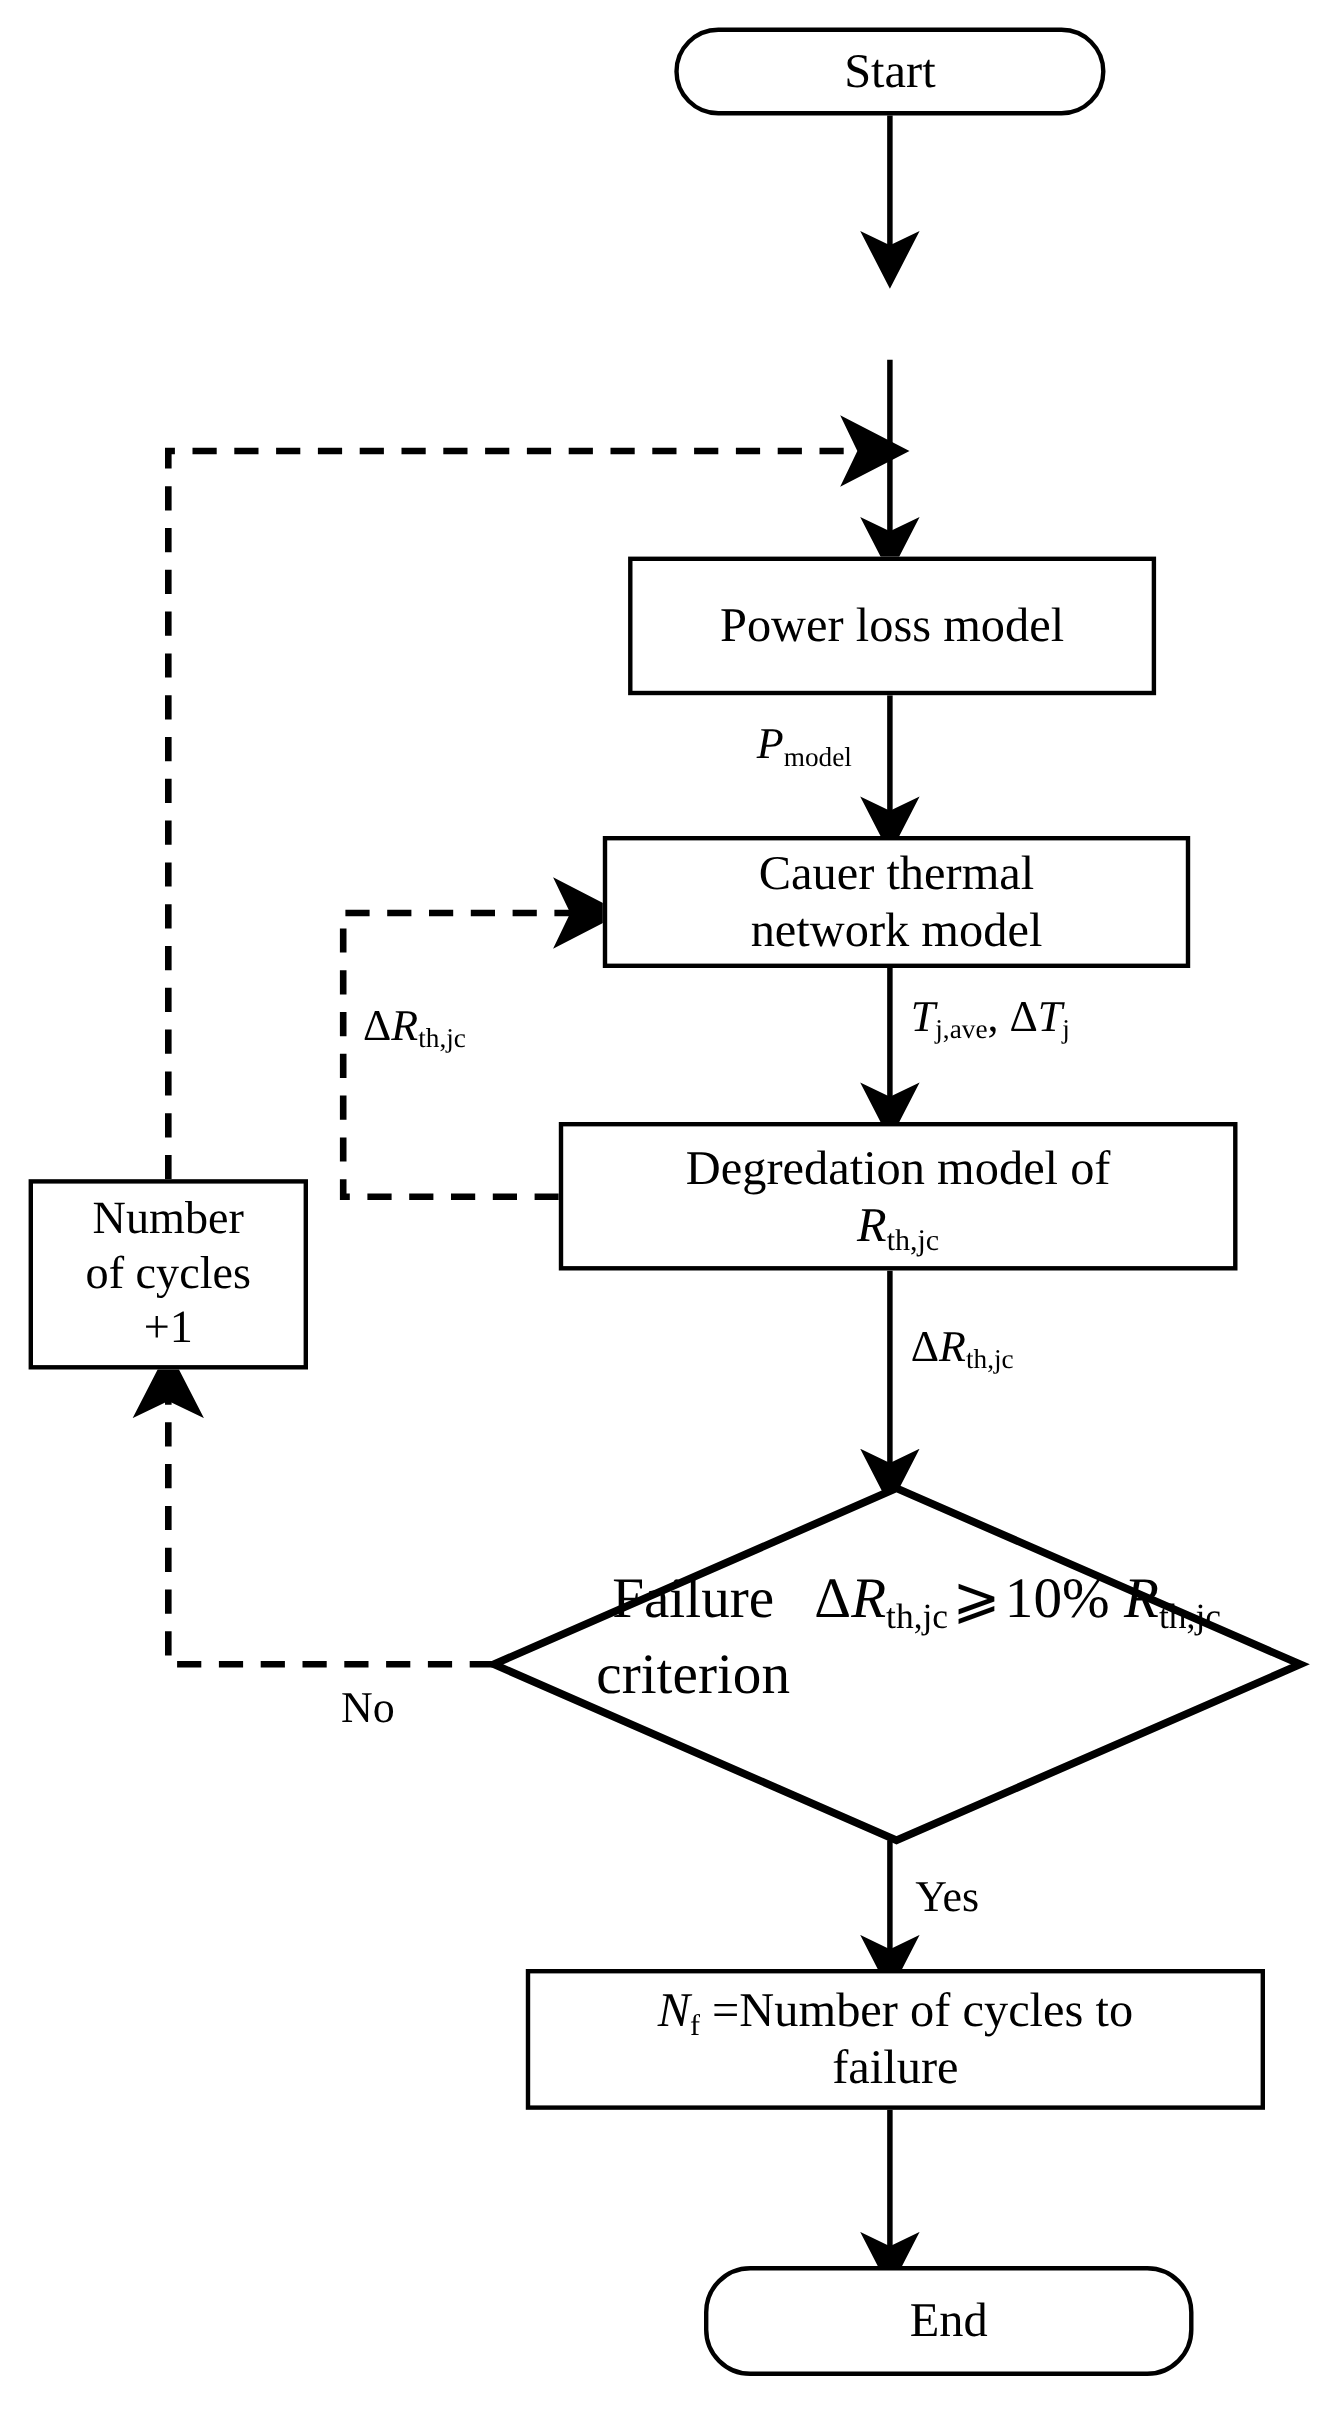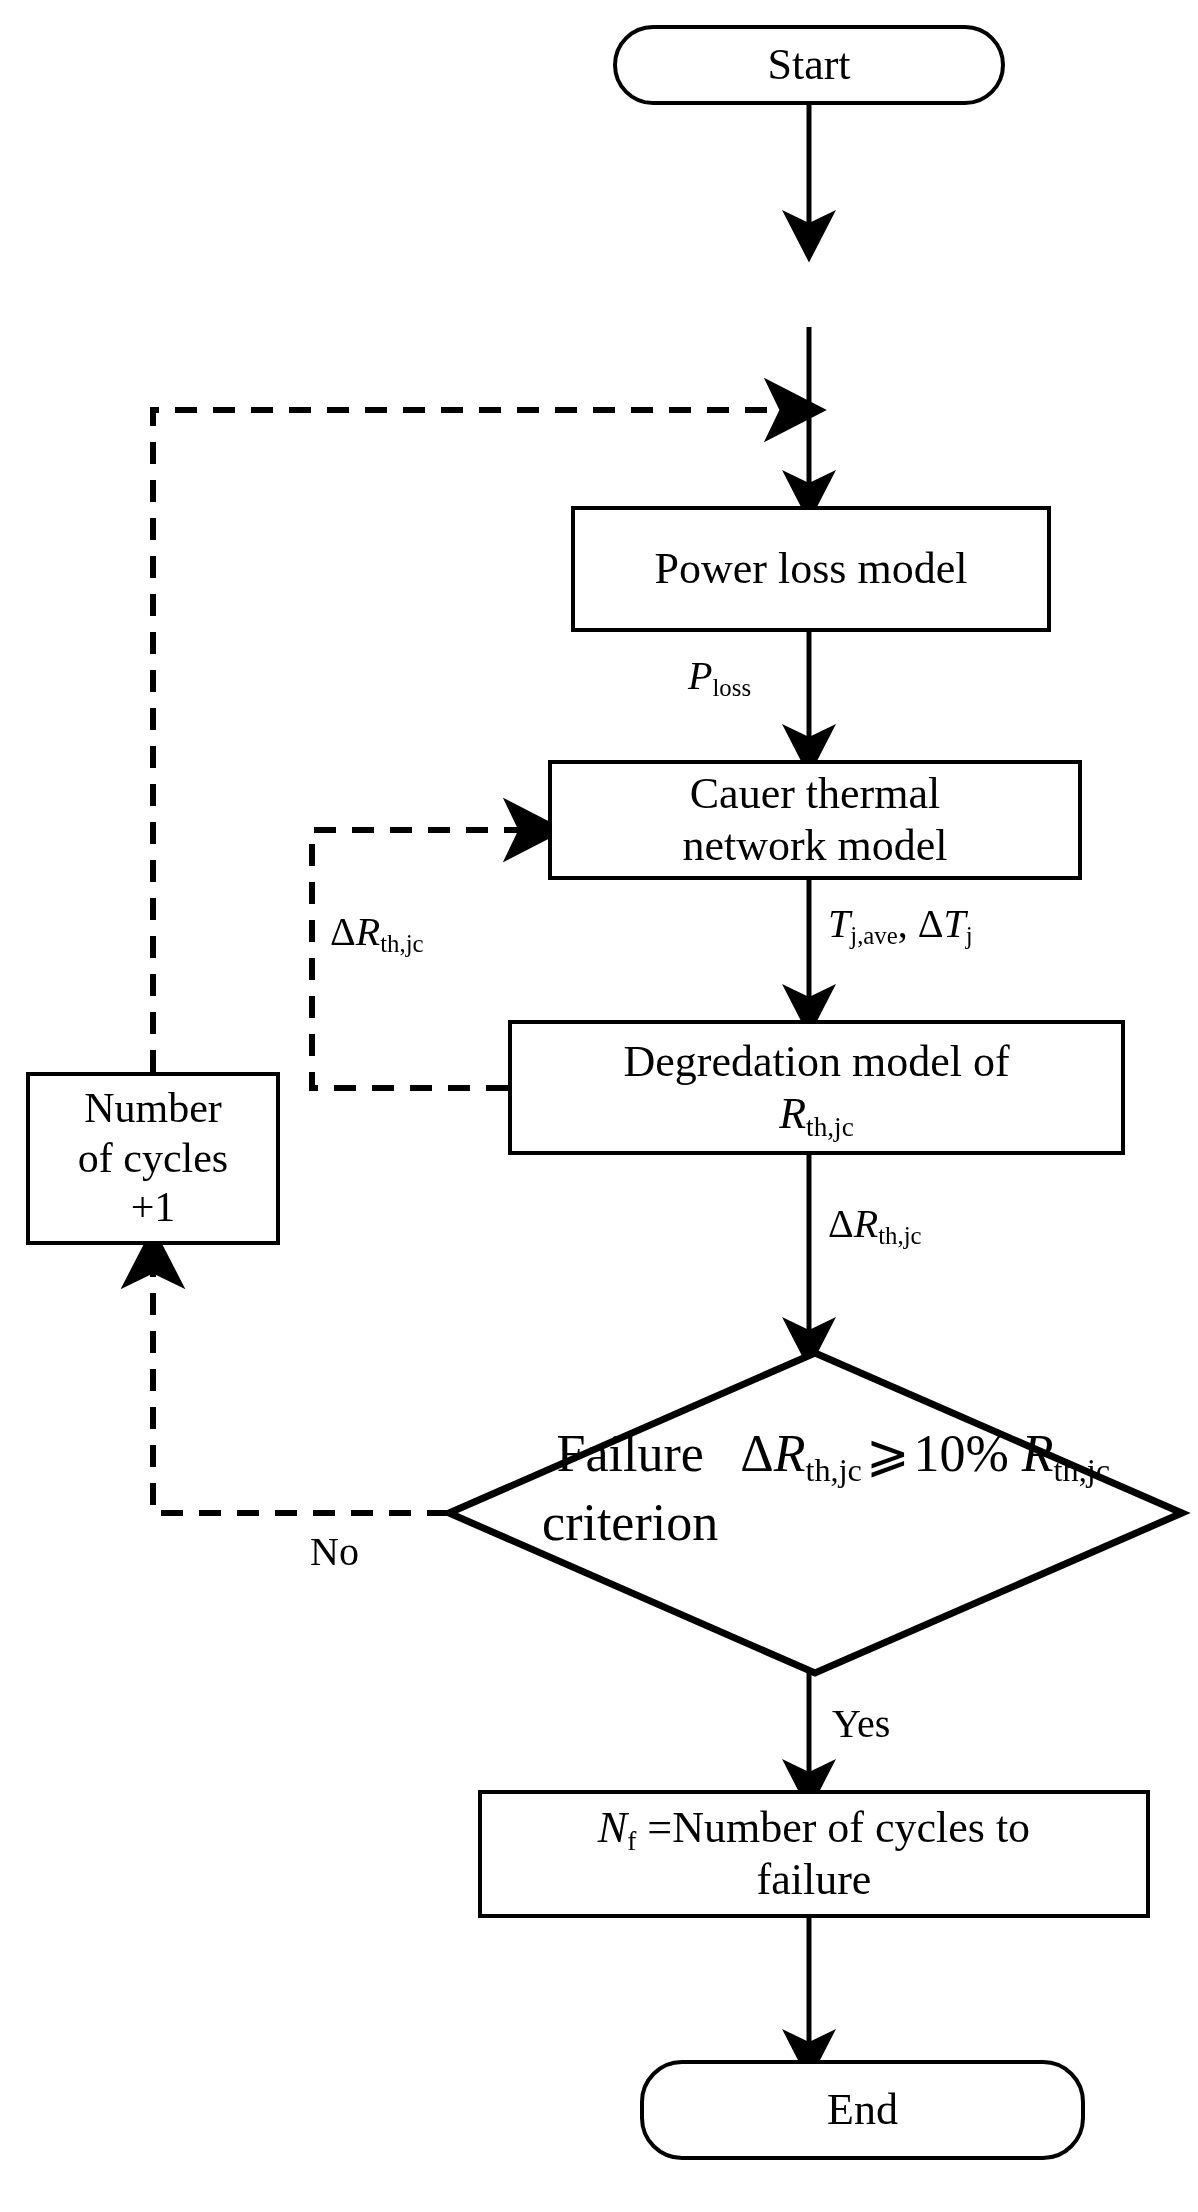--- a/index.html
+++ b/index.html
@@ -109,21 +109,21 @@
       <i class="it">N</i><sub>f</sub><span> =Number of cycles to</span><br>
       <span>failure</span>
     </span>
   </div>
 
   <div class="node term t44" style="left:640px;top:2060px;width:445px;height:100px;">
     <span class="txt">End</span>
   </div>
 
   <div class="edgelabel" style="left:688px;top:652px;">
-    <i class="it">P</i><sub>loss</sub>
+    <i class="it">P</i><sub>model</sub>
   </div>
 
   <div class="edgelabel" style="left:828px;top:900px;">
     <i class="it">T</i><sub>j,ave</sub><span>, </span><span>Δ</span><i class="it">T</i><sub>j</sub>
   </div>
 
   <div class="edgelabel" style="left:828px;top:1200px;">
     <span>Δ</span><i class="it">R</i><sub>th,jc</sub>
   </div>
 

